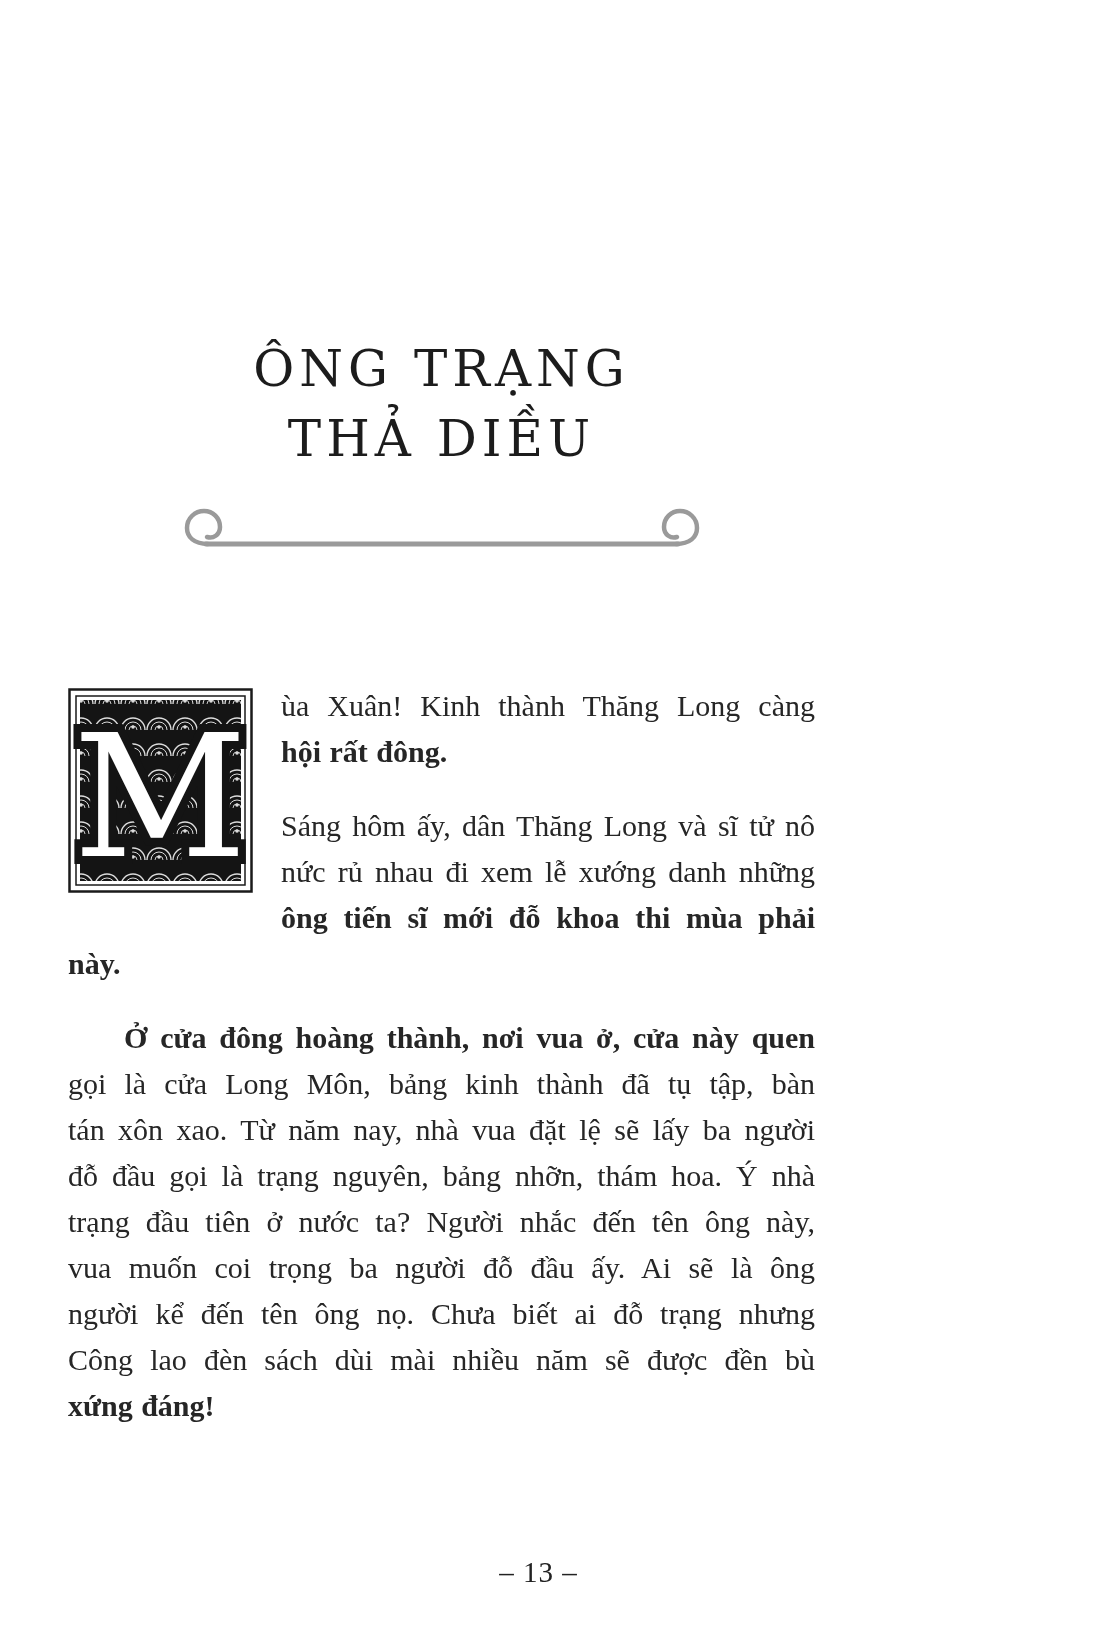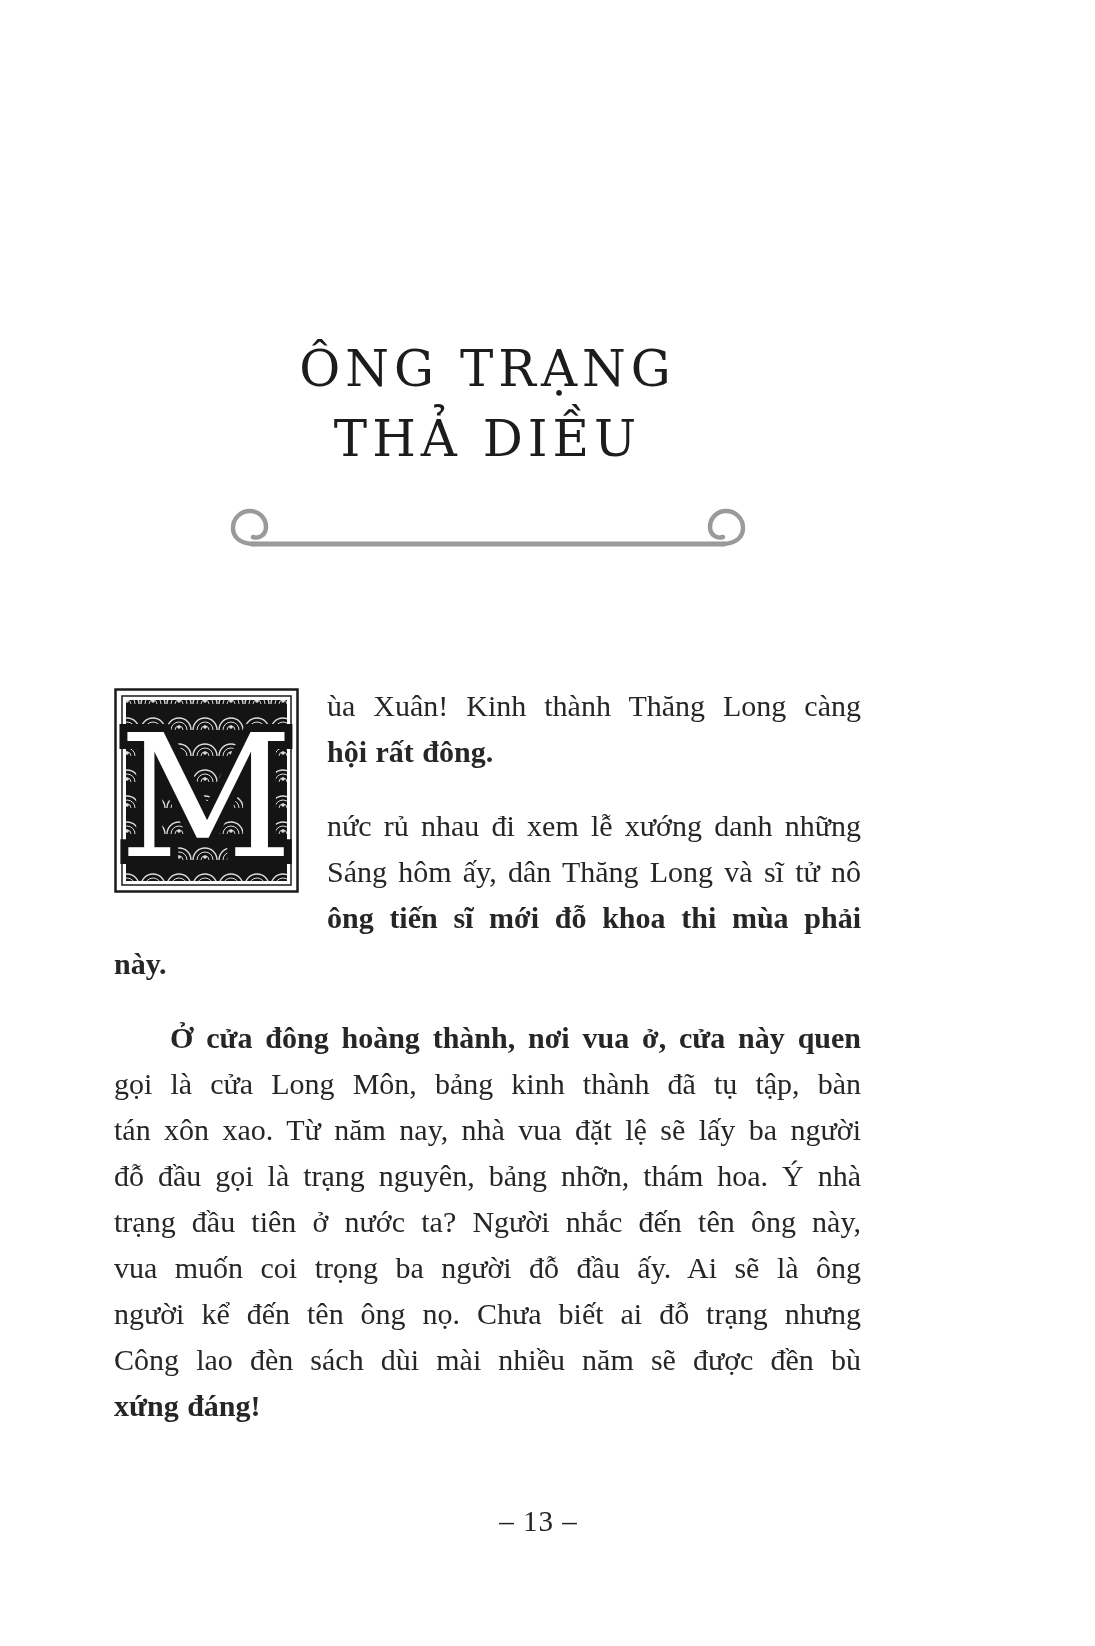--- a/index.html
+++ b/index.html
@@ -4,21 +4,21 @@
 <style>
   html,body { margin:0; padding:0; background:#ffffff; }
   .page {
     position:relative;
     width:1095px; height:1646px;
     background:#ffffff;
     overflow:hidden;
     font-family:"Liberation Serif","DejaVu Serif",serif;
     color:#242424;
   }
-  .content { margin-left:114px; width:747px; }
+  .content { margin-left:68px; width:747px; }
 
   .title {
     padding-top:300px;
     text-align:center;
     font-family:"DejaVu Serif",serif;
     font-size:50px;
     line-height:70px;
     letter-spacing:5px;
     color:#1c1c1c;
     font-weight:normal;
@@ -39,21 +39,21 @@
     margin:5px 28px 30px 0;
   }
   .para { margin:0 0 28px 0; }
   .para:last-child { margin-bottom:0; }
   .line { text-align:justify; text-align-last:justify; word-spacing:1px; }
   .line.last { text-align-last:left;font-weight:bold; }
   .line.indent { text-indent:56px;font-weight:bold; }
 
   .page-number {
     position:absolute;
-    left:165px; width:747px; top:1505px;
+    left:165px; width:747px; top:1556px;
     text-align:center;
     font-size:29px;
     color:#222222;
     letter-spacing:1px;
   }
 </style>
 </head>
 <body>
 
 <div class="page">
@@ -91,22 +91,22 @@
           <text x="92" y="168" text-anchor="middle" font-family="DejaVu Serif, serif" font-size="170" fill="none" stroke="#141414" stroke-width="16">M</text>
           <text x="92" y="168" text-anchor="middle" font-family="DejaVu Serif, serif" font-size="170" fill="#ffffff">M</text>
         </svg>
       </div>
 
       <div class="para">
           <div class="line">ùa Xuân! Kinh thành Thăng Long càng</div>
           <div class="line last">hội rất đông.</div>
         </div>
       <div class="para">
+          <div class="line">Sáng hôm ấy, dân Thăng Long và sĩ tử nô</div>
           <div class="line">nức rủ nhau đi xem lễ xướng danh những</div>
-          <div class="line">Sáng hôm ấy, dân Thăng Long và sĩ tử nô</div>
           <div class="line last">ông tiến sĩ mới đỗ khoa thi mùa phải này.</div>
         </div>
       <div class="para">
           <div class="line indent">Ở cửa đông hoàng thành, nơi vua ở, cửa này quen</div>
           <div class="line">gọi là cửa Long Môn, bảng kinh thành đã tụ tập, bàn</div>
           <div class="line">tán xôn xao. Từ năm nay, nhà vua đặt lệ sẽ lấy ba người</div>
           <div class="line">đỗ đầu gọi là trạng nguyên, bảng nhỡn, thám hoa. Ý nhà</div>
           <div class="line">trạng đầu tiên ở nước ta? Người nhắc đến tên ông này,</div>
           <div class="line">vua muốn coi trọng ba người đỗ đầu ấy. Ai sẽ là ông</div>
           <div class="line">người kể đến tên ông nọ. Chưa biết ai đỗ trạng nhưng</div>

